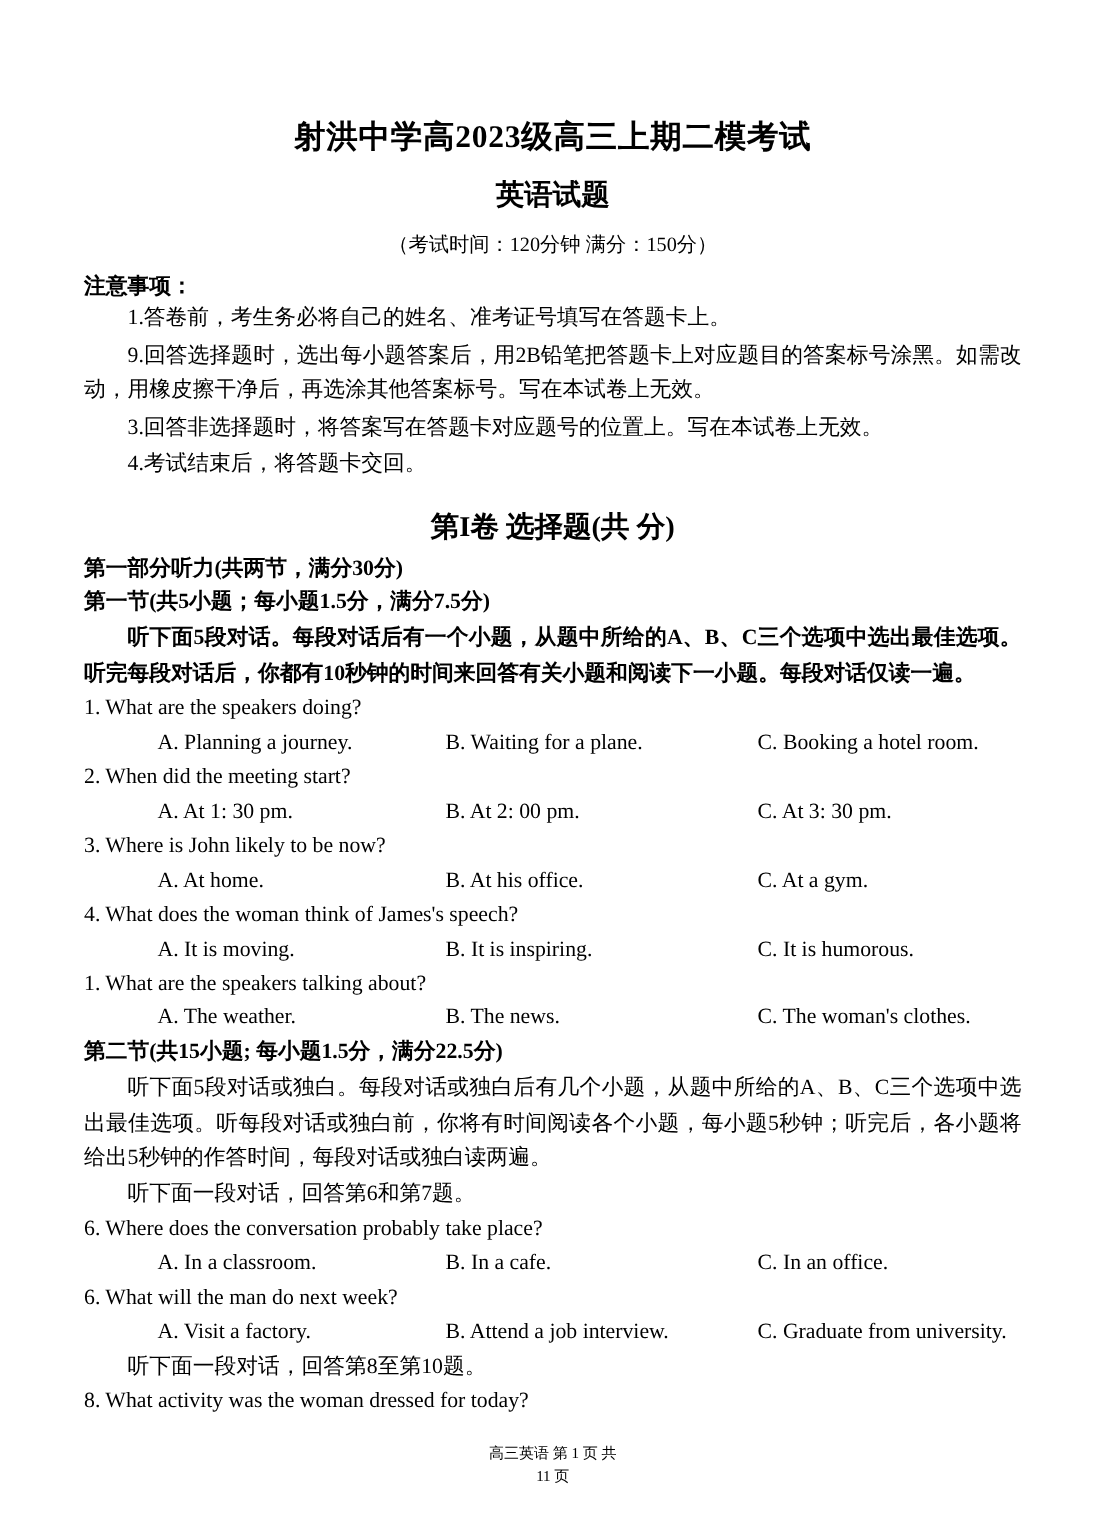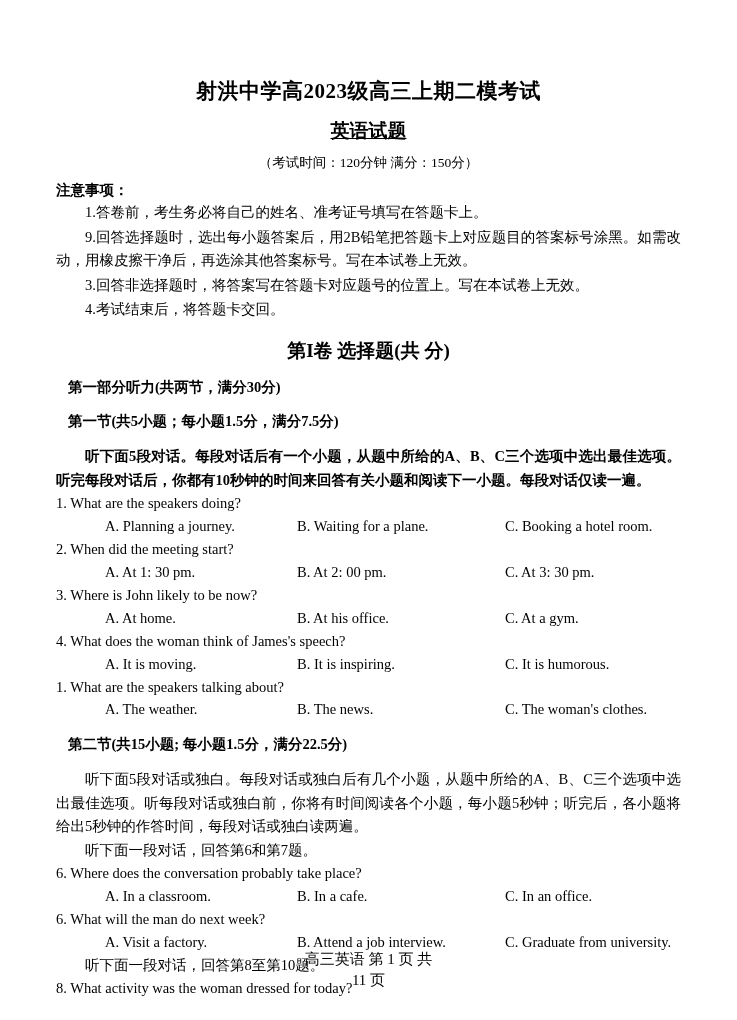--- a/index.html
+++ b/index.html
@@ -29,21 +29,20 @@
     letter-spacing: 0.5px;
     margin: 16px 0 0 0;
     line-height: 1.5;
   }
   .title-sub {
     text-align: center;
     font-size: 19px;
     font-weight: bold;
     margin: 10px 0 0 0;
     line-height: 1.4;
-    text-decoration: underline;
   }
   .exam-info {
     text-align: center;
     font-size: 13.5px;
     margin: 10px 0 0 0;
   }
   .notice-head {
     font-size: 14.5px;
     font-weight: bold;
     margin: 9px 0 0 0;
@@ -60,21 +59,21 @@
   .section-title {
     text-align: center;
     font-size: 19px;
     font-weight: bold;
     margin: 16px 0 4px 0;
   }
   .bold-line {
     font-size: 14.5px;
     font-weight: bold;
     line-height: 1.58;
-    margin: 12px;
+    margin: 0;
   }
   .q-line {
     font-size: 14.5px;
     line-height: 1.58;
     margin: 0;
   }
   .opt-row {
     font-size: 14.5px;
     line-height: 1.58;
     margin: 0;
@@ -87,21 +86,21 @@
   }
   .opt-a { width: 192px; margin-left: 20px; }
   .opt-b { width: 208px; }
   .opt-c { }
   .footer {
     position: absolute;
     left: 0;
     right: 0;
     bottom: 28px;
     text-align: center;
-    font-size: 15px;
+    font-size: 10px;
     line-height: 1.45;
   }
   .footer .fline { display: block; }
   .tight { margin-top: 0; }
 </style>
 </head>
 <body>
 
 <div class="page">
 

